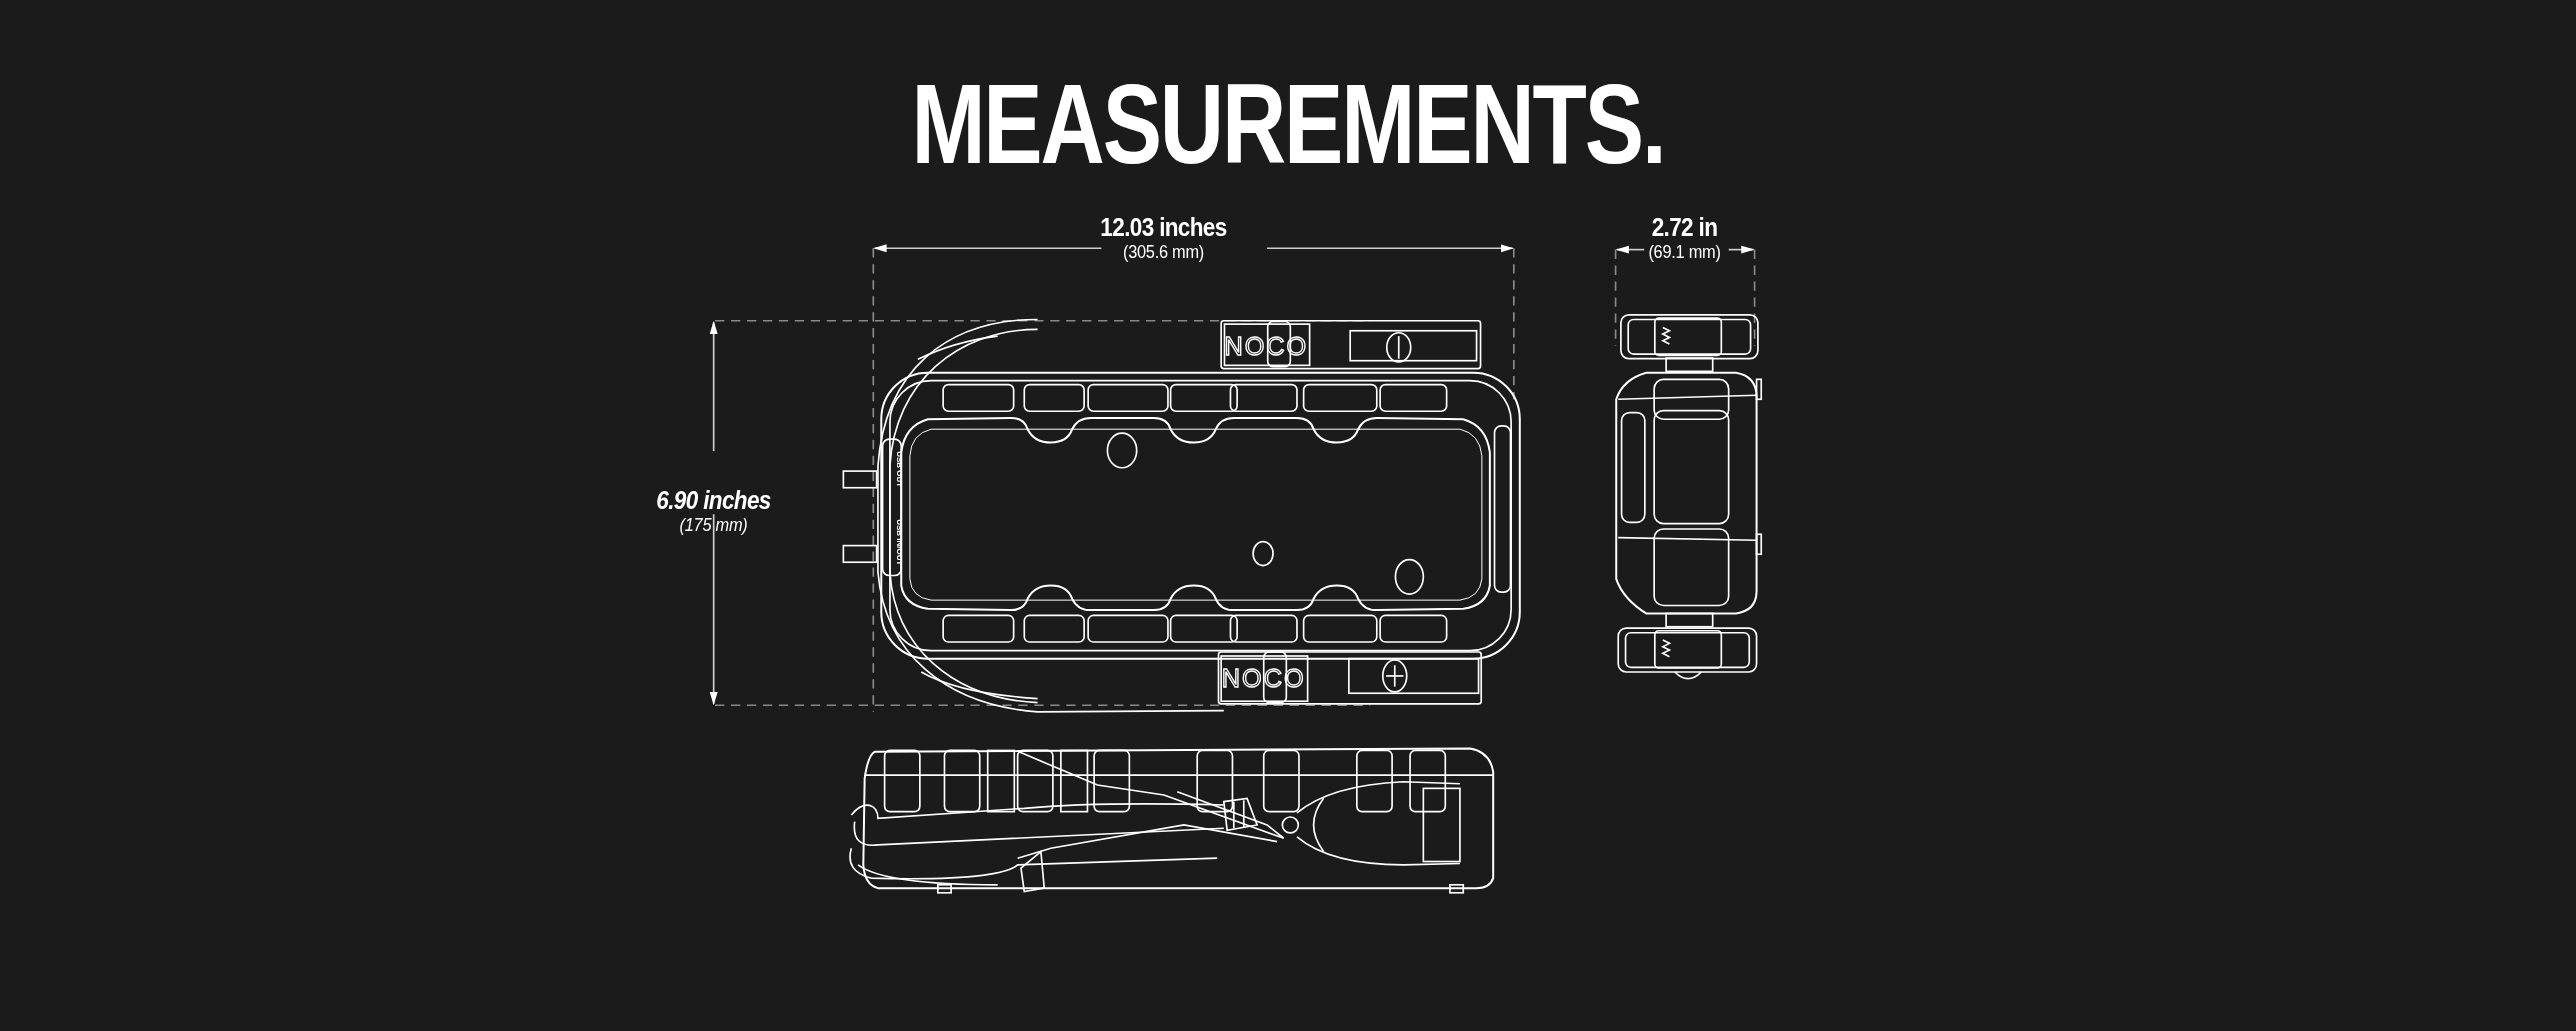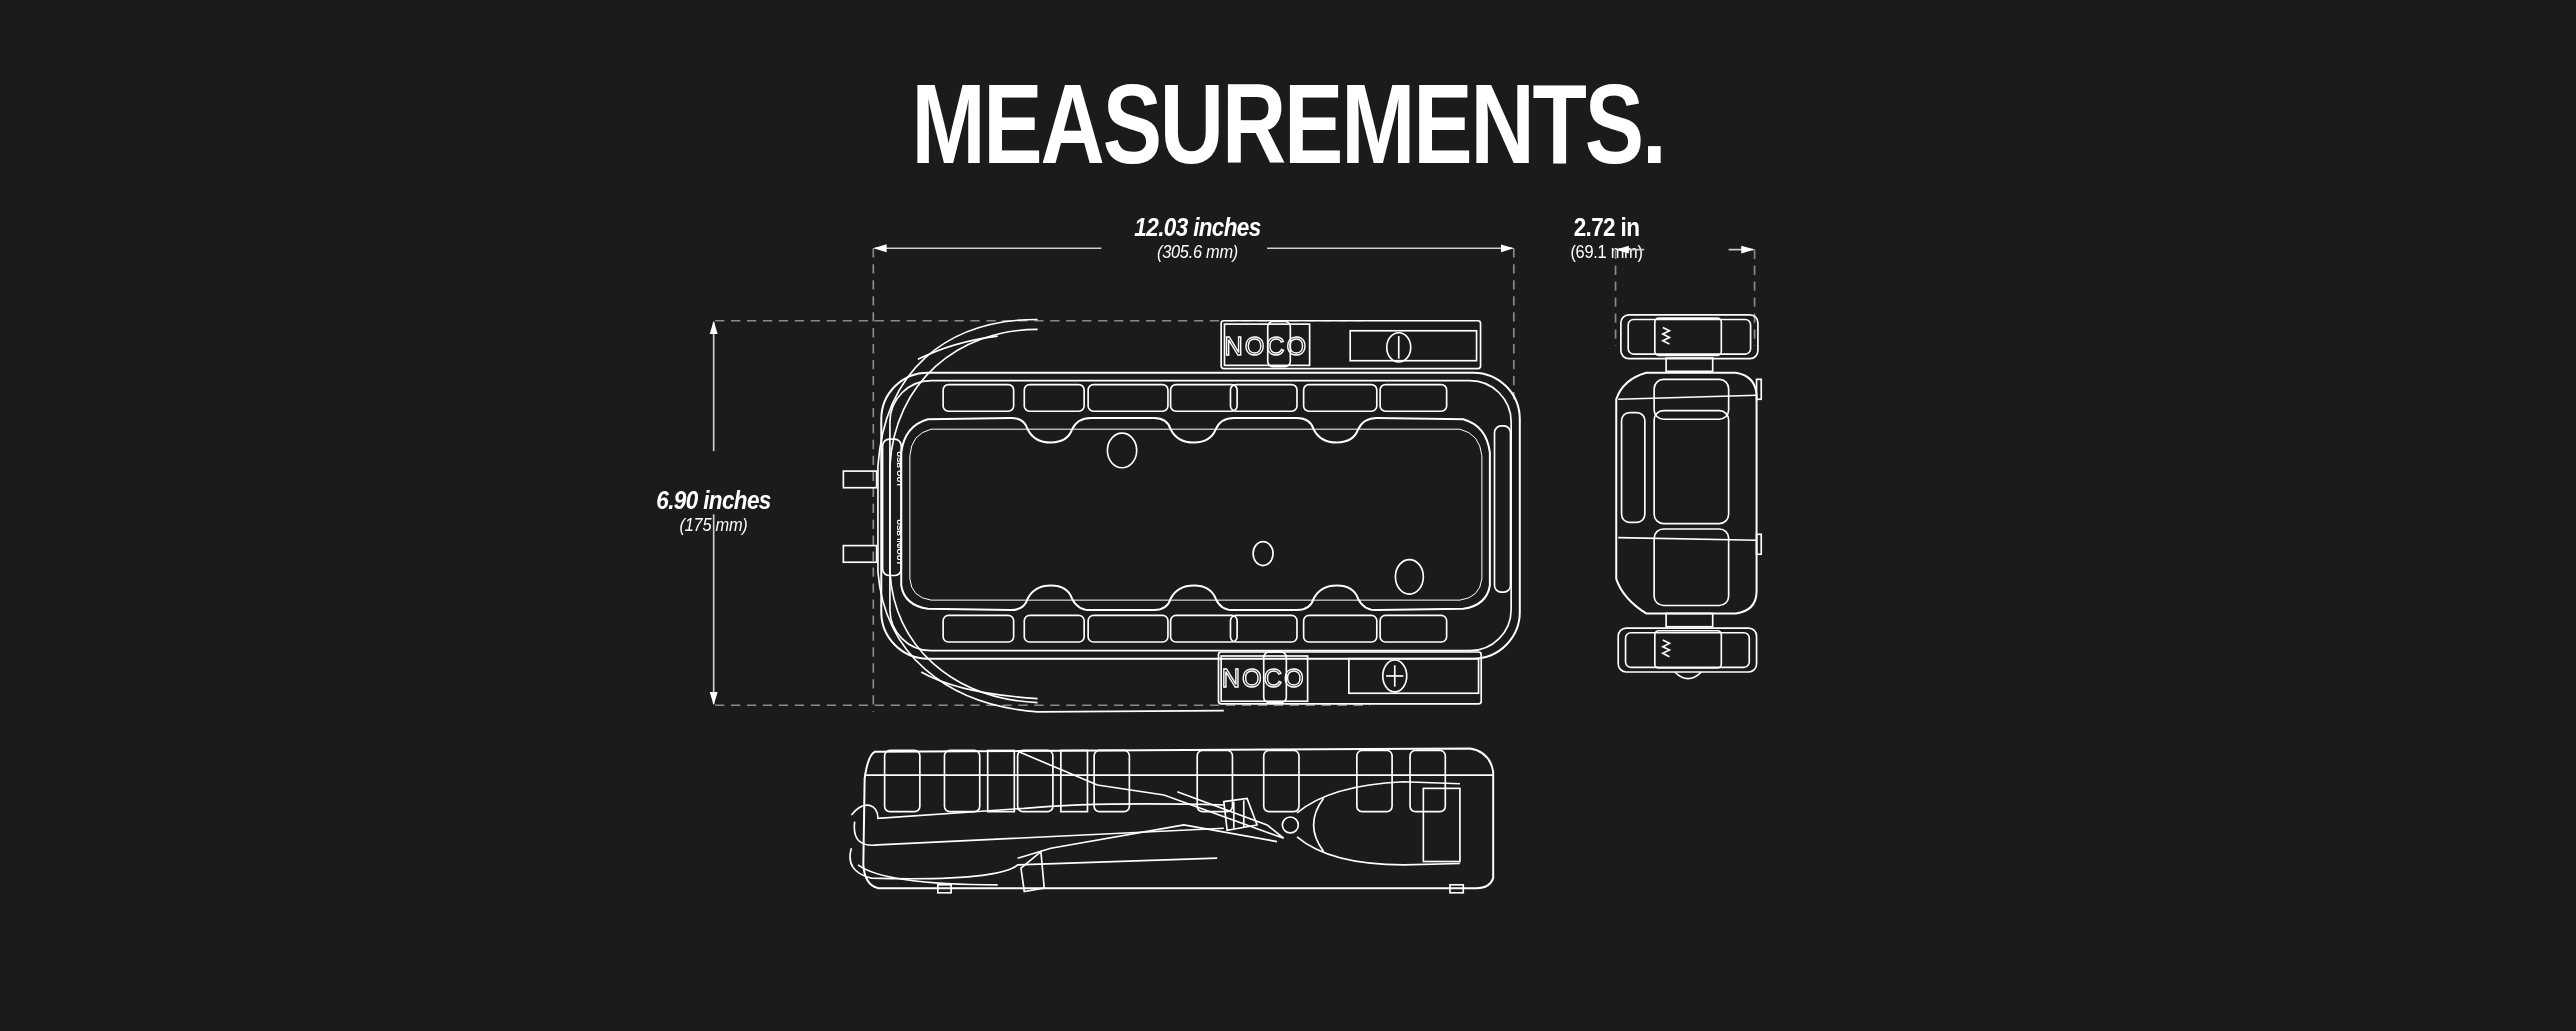--- a/index.html
+++ b/index.html
@@ -27,26 +27,26 @@
     display: block; font-size: 18.6px; line-height: 21px;
     transform: scaleX(0.88); letter-spacing: -0.3px;
   }
   svg.art { position: absolute; left: 0; top: 0; }
 </style>
 </head>
 <body>
 
 <div class="title">MEASUREMENTS.</div>
 
-<div class="dim-label" style="left:1091px; top:214px; width:213px;font-style:italic;">
+<div class="dim-label" style="left:1057px; top:214px; width:213px;">
   <span class="main">12.03 inches</span>
   <span class="sub">(305.6 mm)</span>
 </div>
 
-<div class="dim-label" style="left:1540px; top:214px; width:133px;">
+<div class="dim-label" style="left:1618px; top:214px; width:133px;">
   <span class="main">2.72 in</span>
   <span class="sub">(69.1 mm)</span>
 </div>
 
 <div class="dim-label" style="left:632px; top:487px; width:163px;font-style:italic;">
   <span class="main">6.90 inches</span>
   <span class="sub">(175 mm)</span>
 </div>
 
 <svg class="art" width="2576" height="1032" viewBox="0 0 3873 1551">

